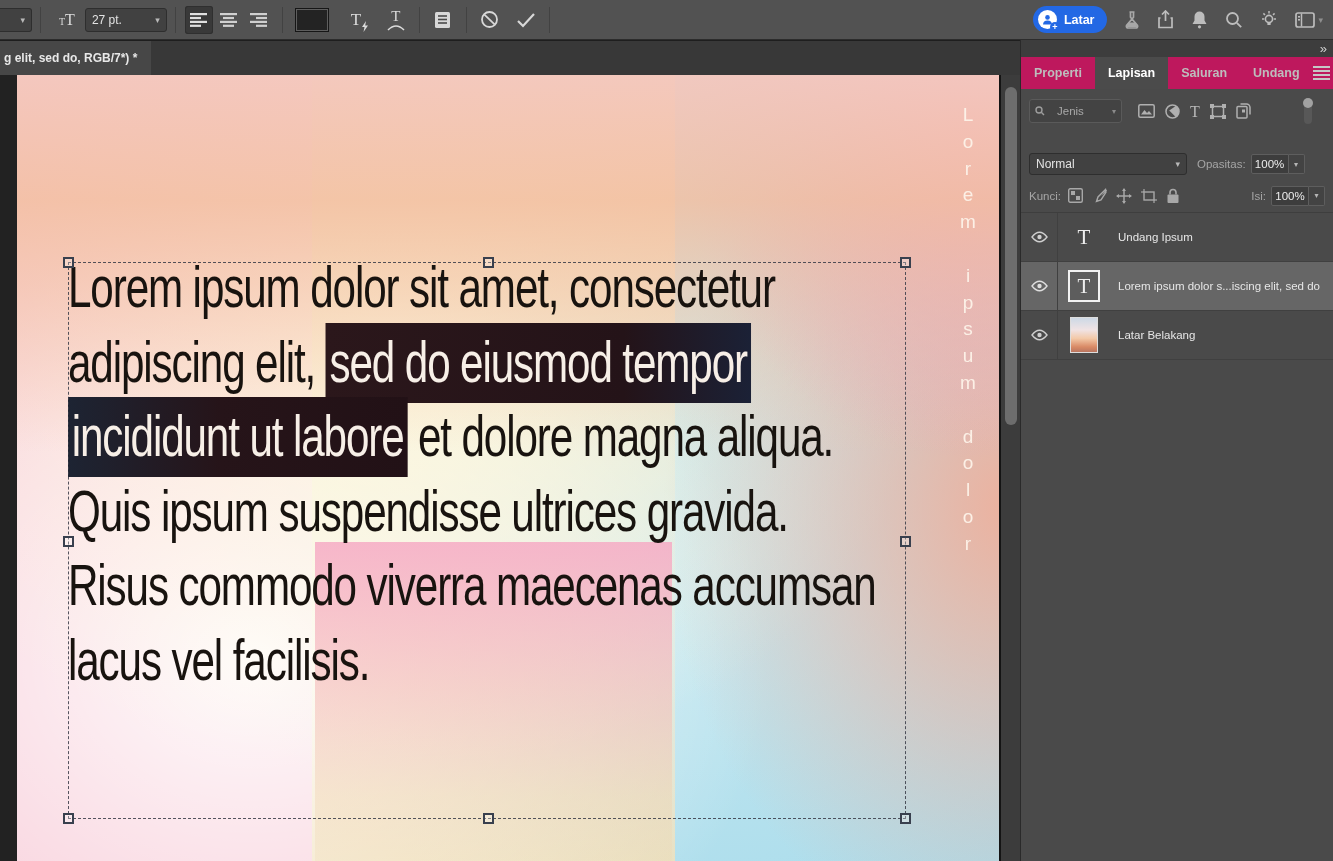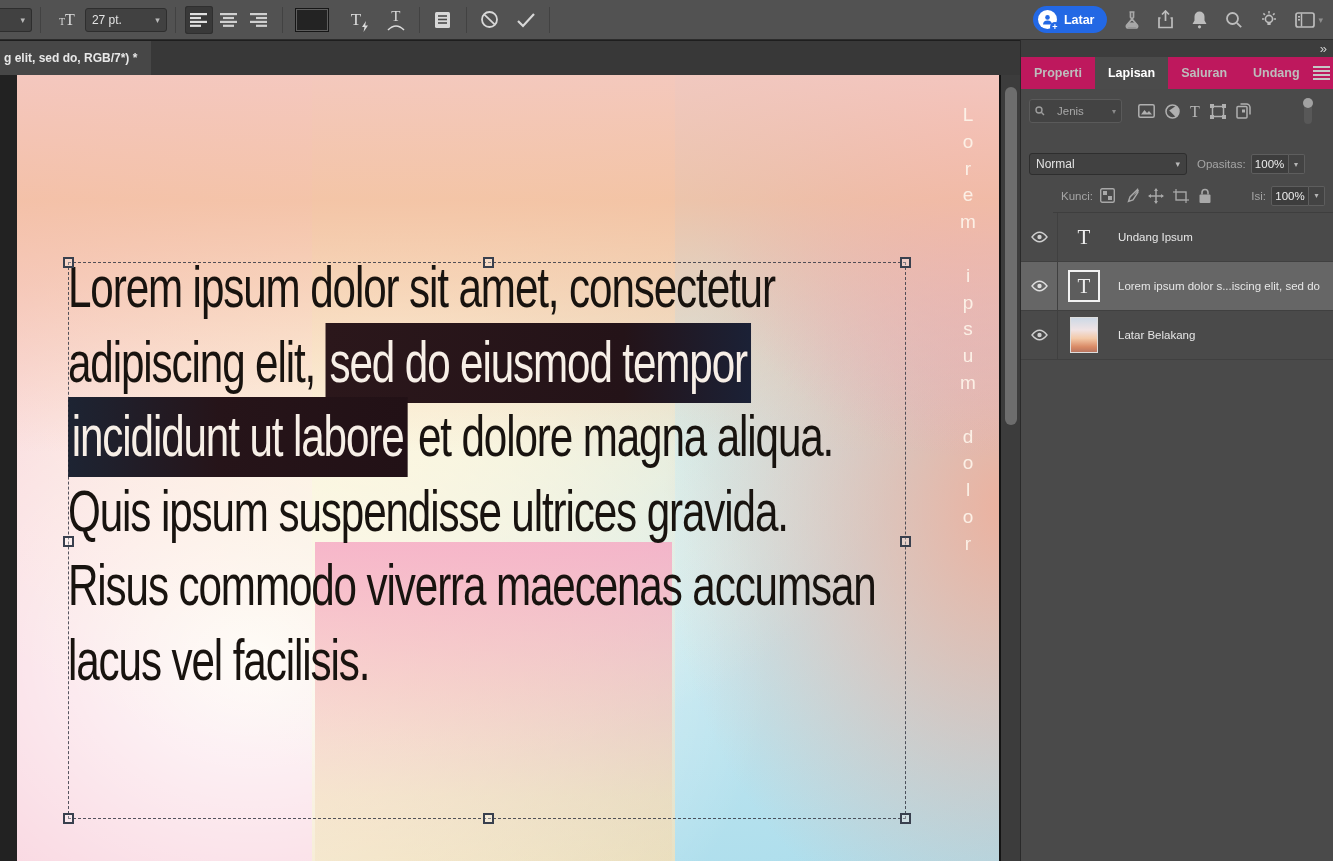--- a/index.html
+++ b/index.html
@@ -113,21 +113,21 @@
   .filter-toggle .ball { position:absolute; left:0; top:0; width:10px; height:10px; background:#a2a2a2; border-radius:50%; }
 
   .blend-row { height:30px; display:flex; align-items:center; padding:0 8px;margin-top:16px; }
   .blend-select { width:158px; height:22px; }
   .mini-label { color:#a5a5a5; font-size:11.5px; margin-left:10px; }
   .value-ctl { display:flex; margin-left:5px; height:20px; }
   .value-box { width:38px; background:#3d3d3d; border:1px solid #5e5e5e; border-radius:2px 0 0 2px;
     color:#ececec; font-size:11.5px; display:flex; align-items:center; justify-content:center; }
   .value-chev { width:16px; background:#434343; border:1px solid #5e5e5e; border-left:none; border-radius:0 2px 2px 0;
     display:flex; align-items:center; justify-content:center; color:#b5b5b5; font-size:8px; }
-  .lock-row { height:34px; display:flex; align-items:center; padding:0 8px; border-bottom:1px solid #3e3e3e;margin-left:32px; }
+  .lock-row { height:34px; display:flex; align-items:center; padding:0 8px; border-bottom:1px solid #3e3e3e; }
   .lock-icons { display:flex; align-items:center; gap:9px; margin-left:7px; }
   .lock-row .spacer { margin-left:auto; }
 
   .layer-row { height:49px; display:flex; align-items:center; border-bottom:1px solid #404040; }
   .layer-row.selected { background:#666666; }
   .eye-col { width:37px; align-self:stretch; display:flex; align-items:center; justify-content:center;
     border-right:1px solid #404040; }
   .thumb-col { width:52px; display:flex; align-items:center; justify-content:center; }
   .t-thumb { width:32px; height:32px; display:flex; align-items:center; justify-content:center;
     font-family:"Liberation Serif", serif; color:#eeeeee; font-size:21px; }

